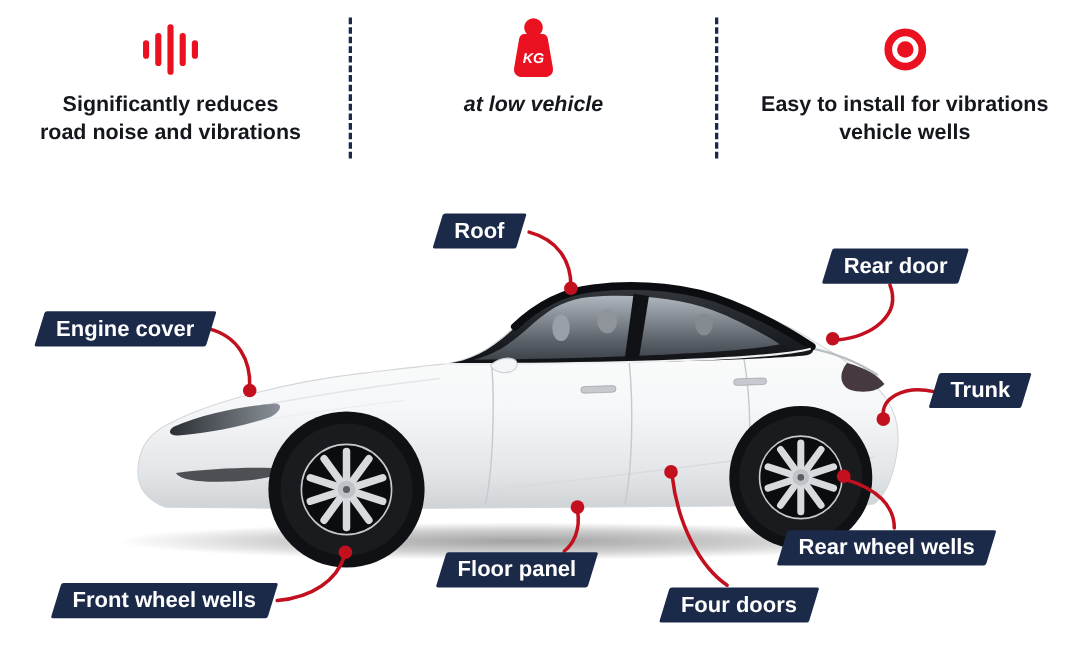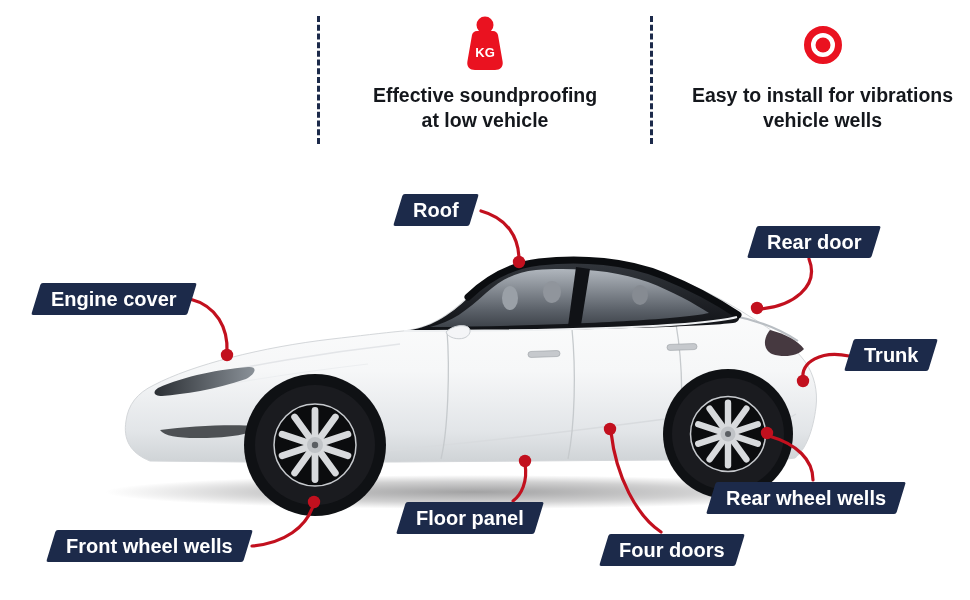--- a/index.html
+++ b/index.html
@@ -31,32 +31,44 @@
     font-size:20px;line-height:32px;padding:0 15px;white-space:nowrap;
     transform:skewX(-17deg);border-radius:2px;z-index:5;
   }
   .part-label>span{display:inline-block;transform:skewX(17deg);}
 </style>
 </head>
 <body>
 
 <div id="canvas">
 
+  <div class="feature" style="left:15px;width:280px;">
+    <div class="icon-wrap">
+      <svg width="50" height="52" viewBox="0 0 50 52">
+        <rect class="icon-fill" x="0" y="17.5" width="5.6" height="17" rx="2.8"></rect>
+        <rect class="icon-fill" x="11.1" y="11" width="5.6" height="30" rx="2.8"></rect>
+        <rect class="icon-fill" x="22.2" y="3" width="5.6" height="46" rx="2.8"></rect>
+        <rect class="icon-fill" x="33.3" y="11" width="5.6" height="30" rx="2.8"></rect>
+        <rect class="icon-fill" x="44.4" y="17.5" width="5.6" height="17" rx="2.8"></rect>
+      </svg>
+    </div>
+    <div class="feature-text">Significantly reduces</div>
+    <div class="feature-text">road noise and vibrations</div>
+  </div>
 
   <div class="separator" style="left:317px;"></div>
 
-  <div class="feature" style="left:345px;width:280px;">
+  <div class="feature" style="left:345px;width:280px;font-style:italic;">
     <div class="icon-wrap">
       <svg width="50" height="58" viewBox="0 0 50 58">
         <circle class="icon-fill" cx="25" cy="9" r="8.5"></circle>
         <path class="icon-fill" d="M17,15 h16 c2.6,0 4.6,1.8 5,4 l4.6,26.5 c0.9,5 -2.4,8.5 -7.6,8.5 h-20 c-5.2,0 -8.5,-3.5 -7.6,-8.5 L12,19 c0.4,-2.2 2.4,-4 5,-4 z"></path>
         <text class="kg-text" x="25" y="41">KG</text>
       </svg>
     </div>
-    <div class="feature-text">Effective soundproofing</div>
     <div class="feature-text">at low vehicle</div>
   </div>
 
   <div class="separator" style="left:650px;"></div>
 
   <div class="feature" style="left:690px;width:265px;">
     <div class="icon-wrap">
       <svg width="40" height="40" viewBox="0 0 40 40">
         <circle class="icon-ring" cx="20" cy="20" r="15.5"></circle>
         <circle class="icon-fill" cx="20" cy="20" r="7.5"></circle>

